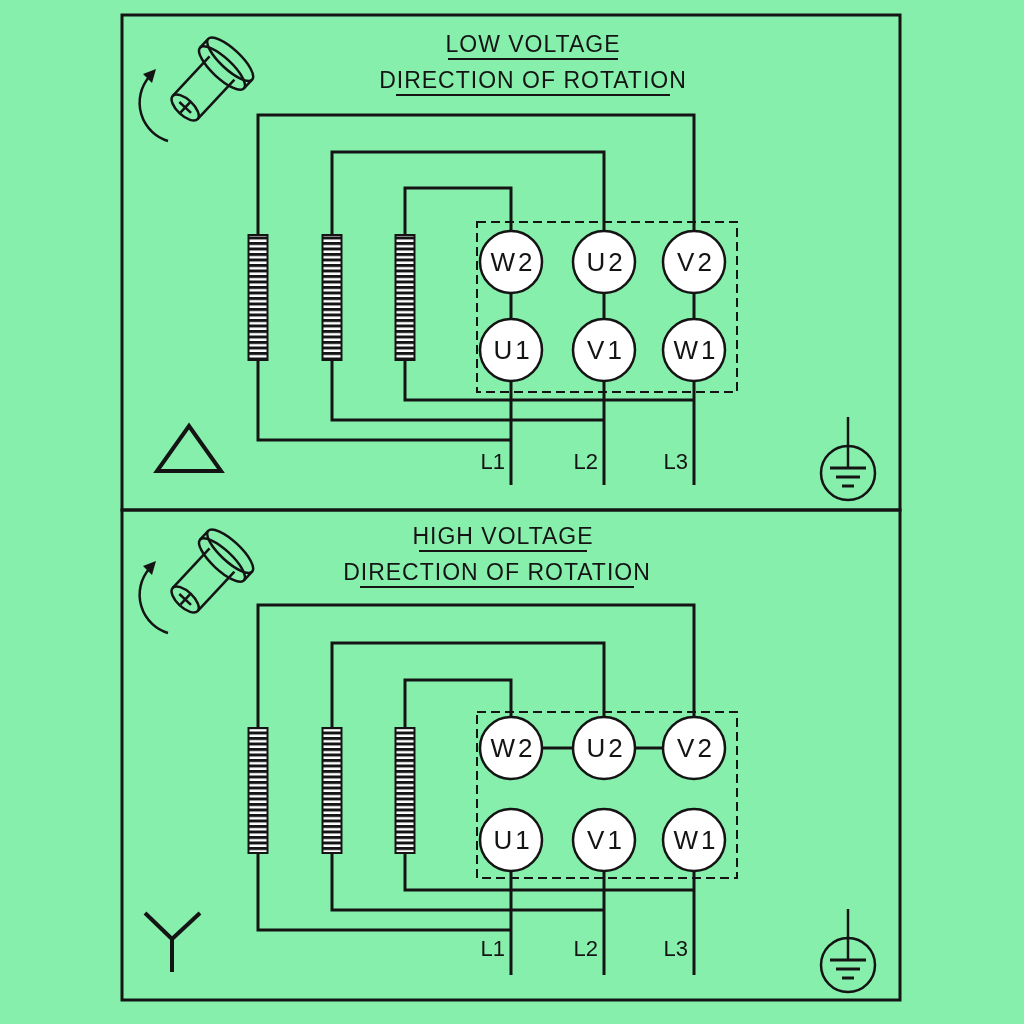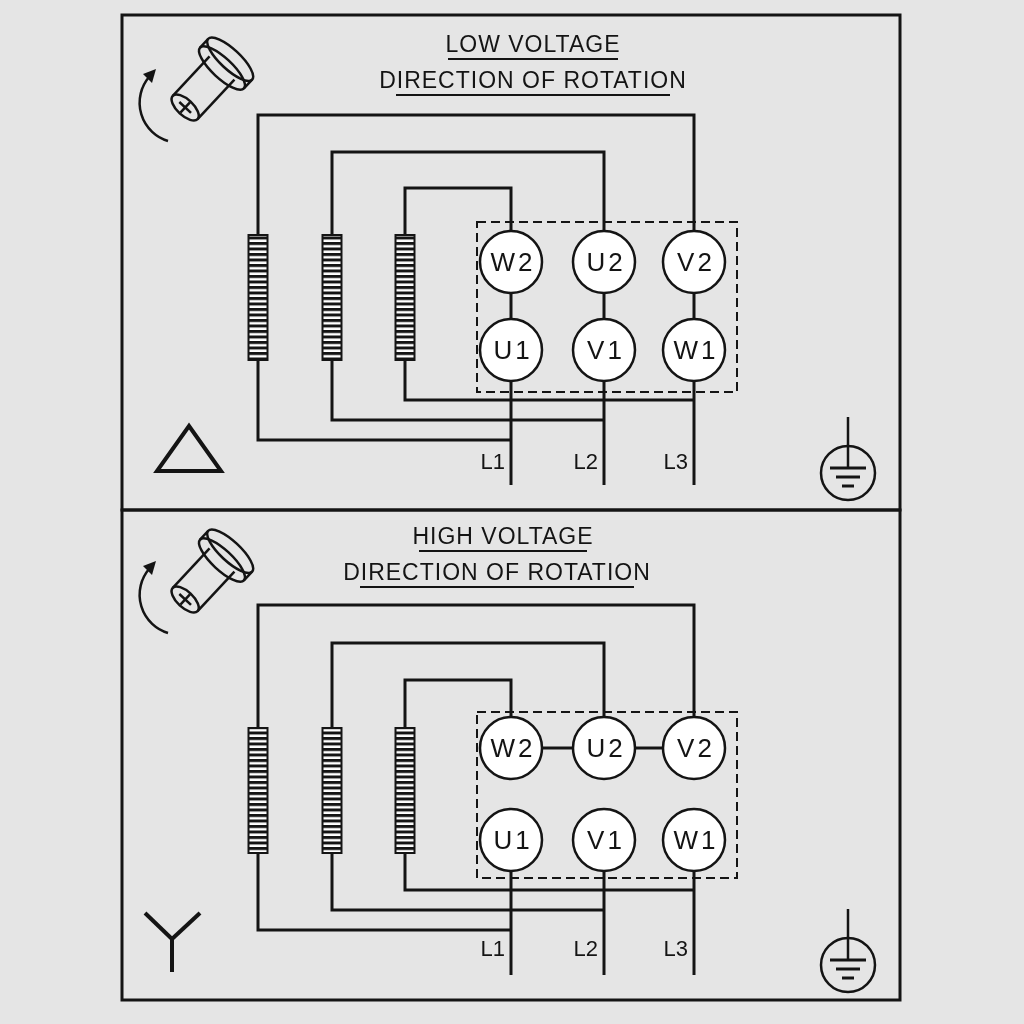--- a/index.html
+++ b/index.html
@@ -1,16 +1,16 @@
 <!DOCTYPE html>
 <html><head>
 <meta charset="utf-8">
 <style>
   html,body{margin:0;padding:0;background:#ffffff;}
-  .stage{position:relative;width:1024px;height:1024px;background:#e5e5e5;overflow:hidden;}
+  .stage{position:relative;width:1024px;height:1024px;background:#86efac;overflow:hidden;}
   svg{display:block;}
   svg text{fill:#141414;font-family:"Liberation Sans",sans-serif;}
   .wire{stroke:#141414;stroke-width:3;fill:none;}
   .border{stroke:#141414;stroke-width:3;fill:none;}
   .dashedbox{stroke:#141414;stroke-width:2;fill:none;stroke-dasharray:9 5;}
   .terminal{stroke:#141414;stroke-width:2.5;fill:#ffffff;}
   .tlabel{font-size:26px;letter-spacing:3px;text-anchor:middle;}
   .llabel{font-size:22px;text-anchor:end;}
   .title{font-size:23px;letter-spacing:1px;text-anchor:middle;}
   .underline{stroke:#141414;stroke-width:2;}

